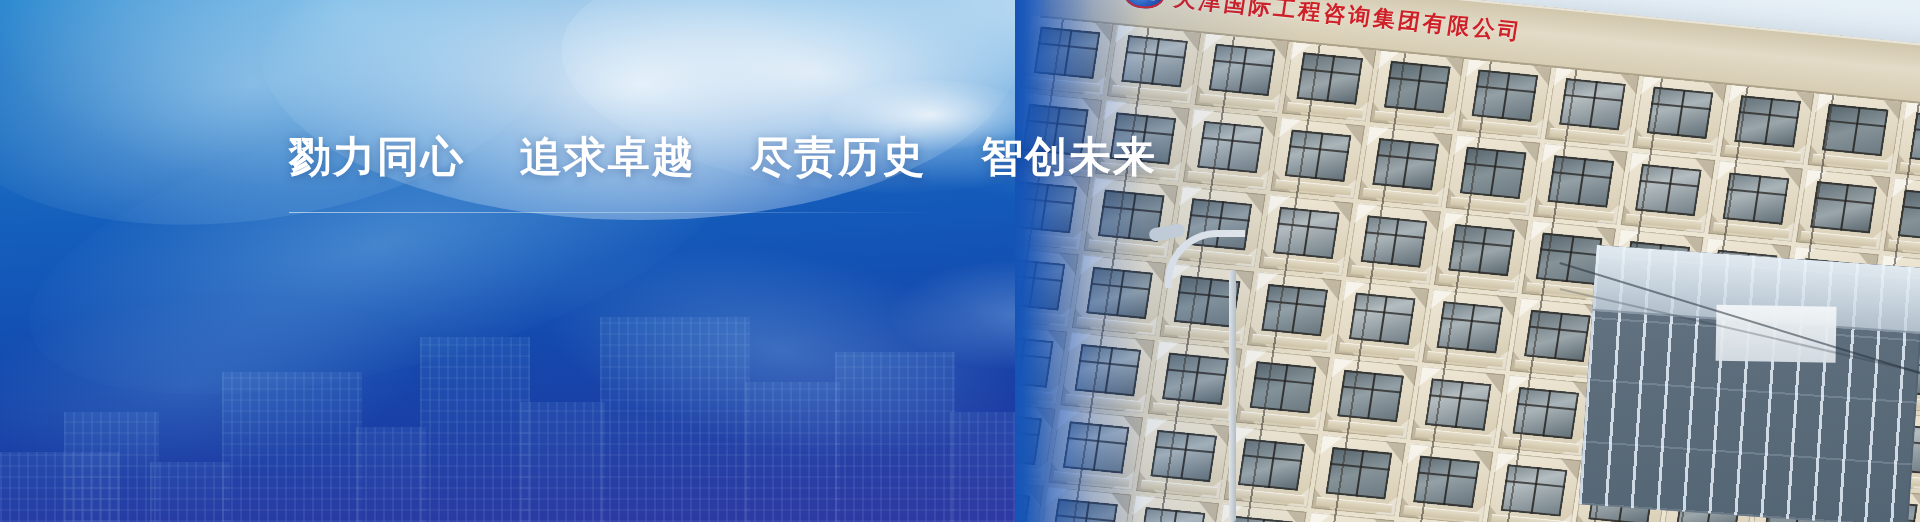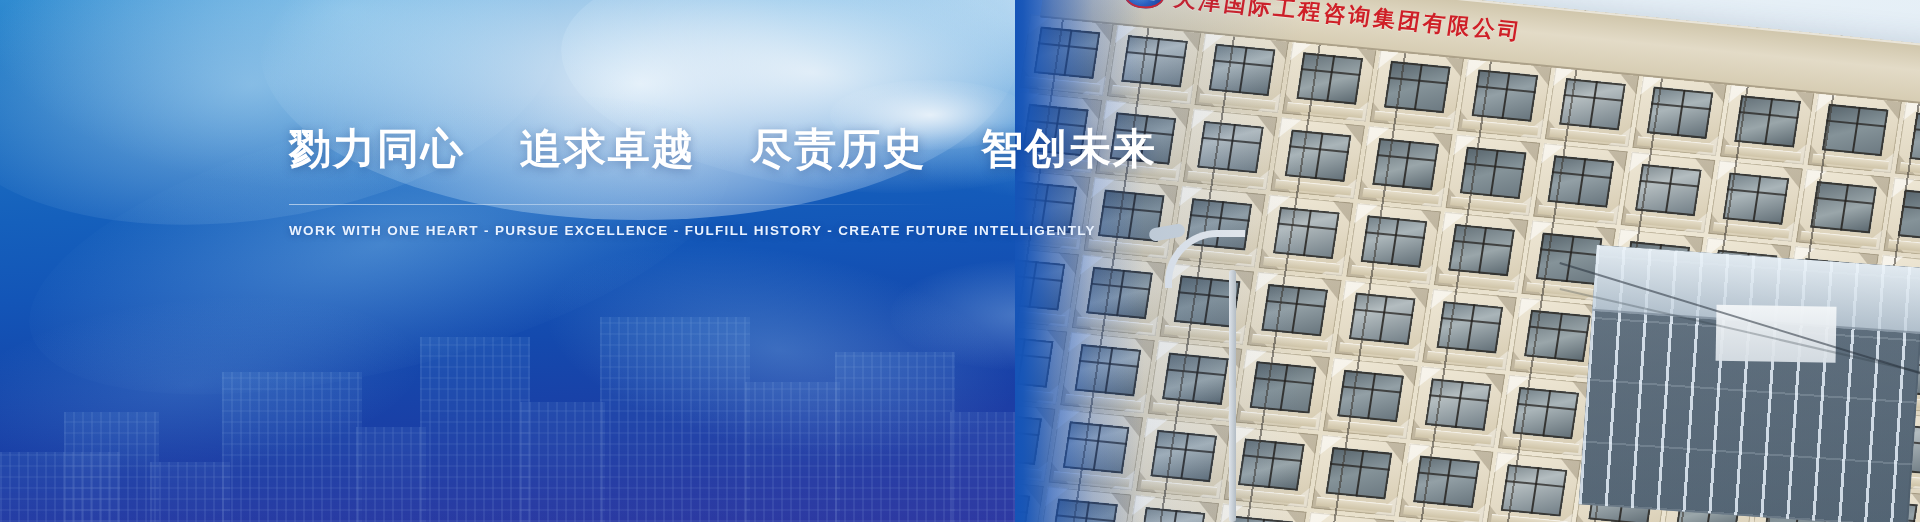--- a/index.html
+++ b/index.html
@@ -72,21 +72,21 @@
   
   .city{position:absolute;left:0;bottom:0;width:1120px;height:230px;opacity:.30;}
   .city .blk{position:absolute;bottom:0;background:linear-gradient(180deg, rgba(150,195,240,.30) 0%, rgba(90,140,210,.10) 100%);}
   .city .wins{position:absolute;inset:0;
     background-image:
       repeating-linear-gradient(90deg, rgba(190,225,255,.30) 0 2px, rgba(190,225,255,0) 2px 9px),
       repeating-linear-gradient(0deg, rgba(190,225,255,.22) 0 2px, rgba(190,225,255,0) 2px 11px);
     mix-blend-mode:screen;}
 
   
-  .copy{position:absolute;left:289px;top:124px;width:700px;z-index:6;}
+  .copy{position:absolute;left:289px;top:132px;width:700px;z-index:6;}
   .headline{
     color:#ffffff;
     font-size:42px;
     font-weight:bold;
     letter-spacing:2px;
     line-height:1.18;
     white-space:pre;
     text-shadow:0 2px 10px rgba(8,40,110,.35);
     margin:0;
   }
@@ -698,16 +698,15 @@
       <div class="head"></div>
     </div>
 
     <div class="photo-tone"></div>
     <div class="photo-fade"></div>
   </div>
 
   <div class="copy">
     <h1 class="headline">勠力同心    追求卓越    尽责历史    智创未来</h1>
     <div class="rule"></div>
-    <p class="subline">WORK WITH ONE HEART - PURSUE EXCELLENCE - FULFILL HISTORY - CREATE FUTURE INTELLIGENTLY</p>
   </div>
 
 </div>
 
 </body></html>

